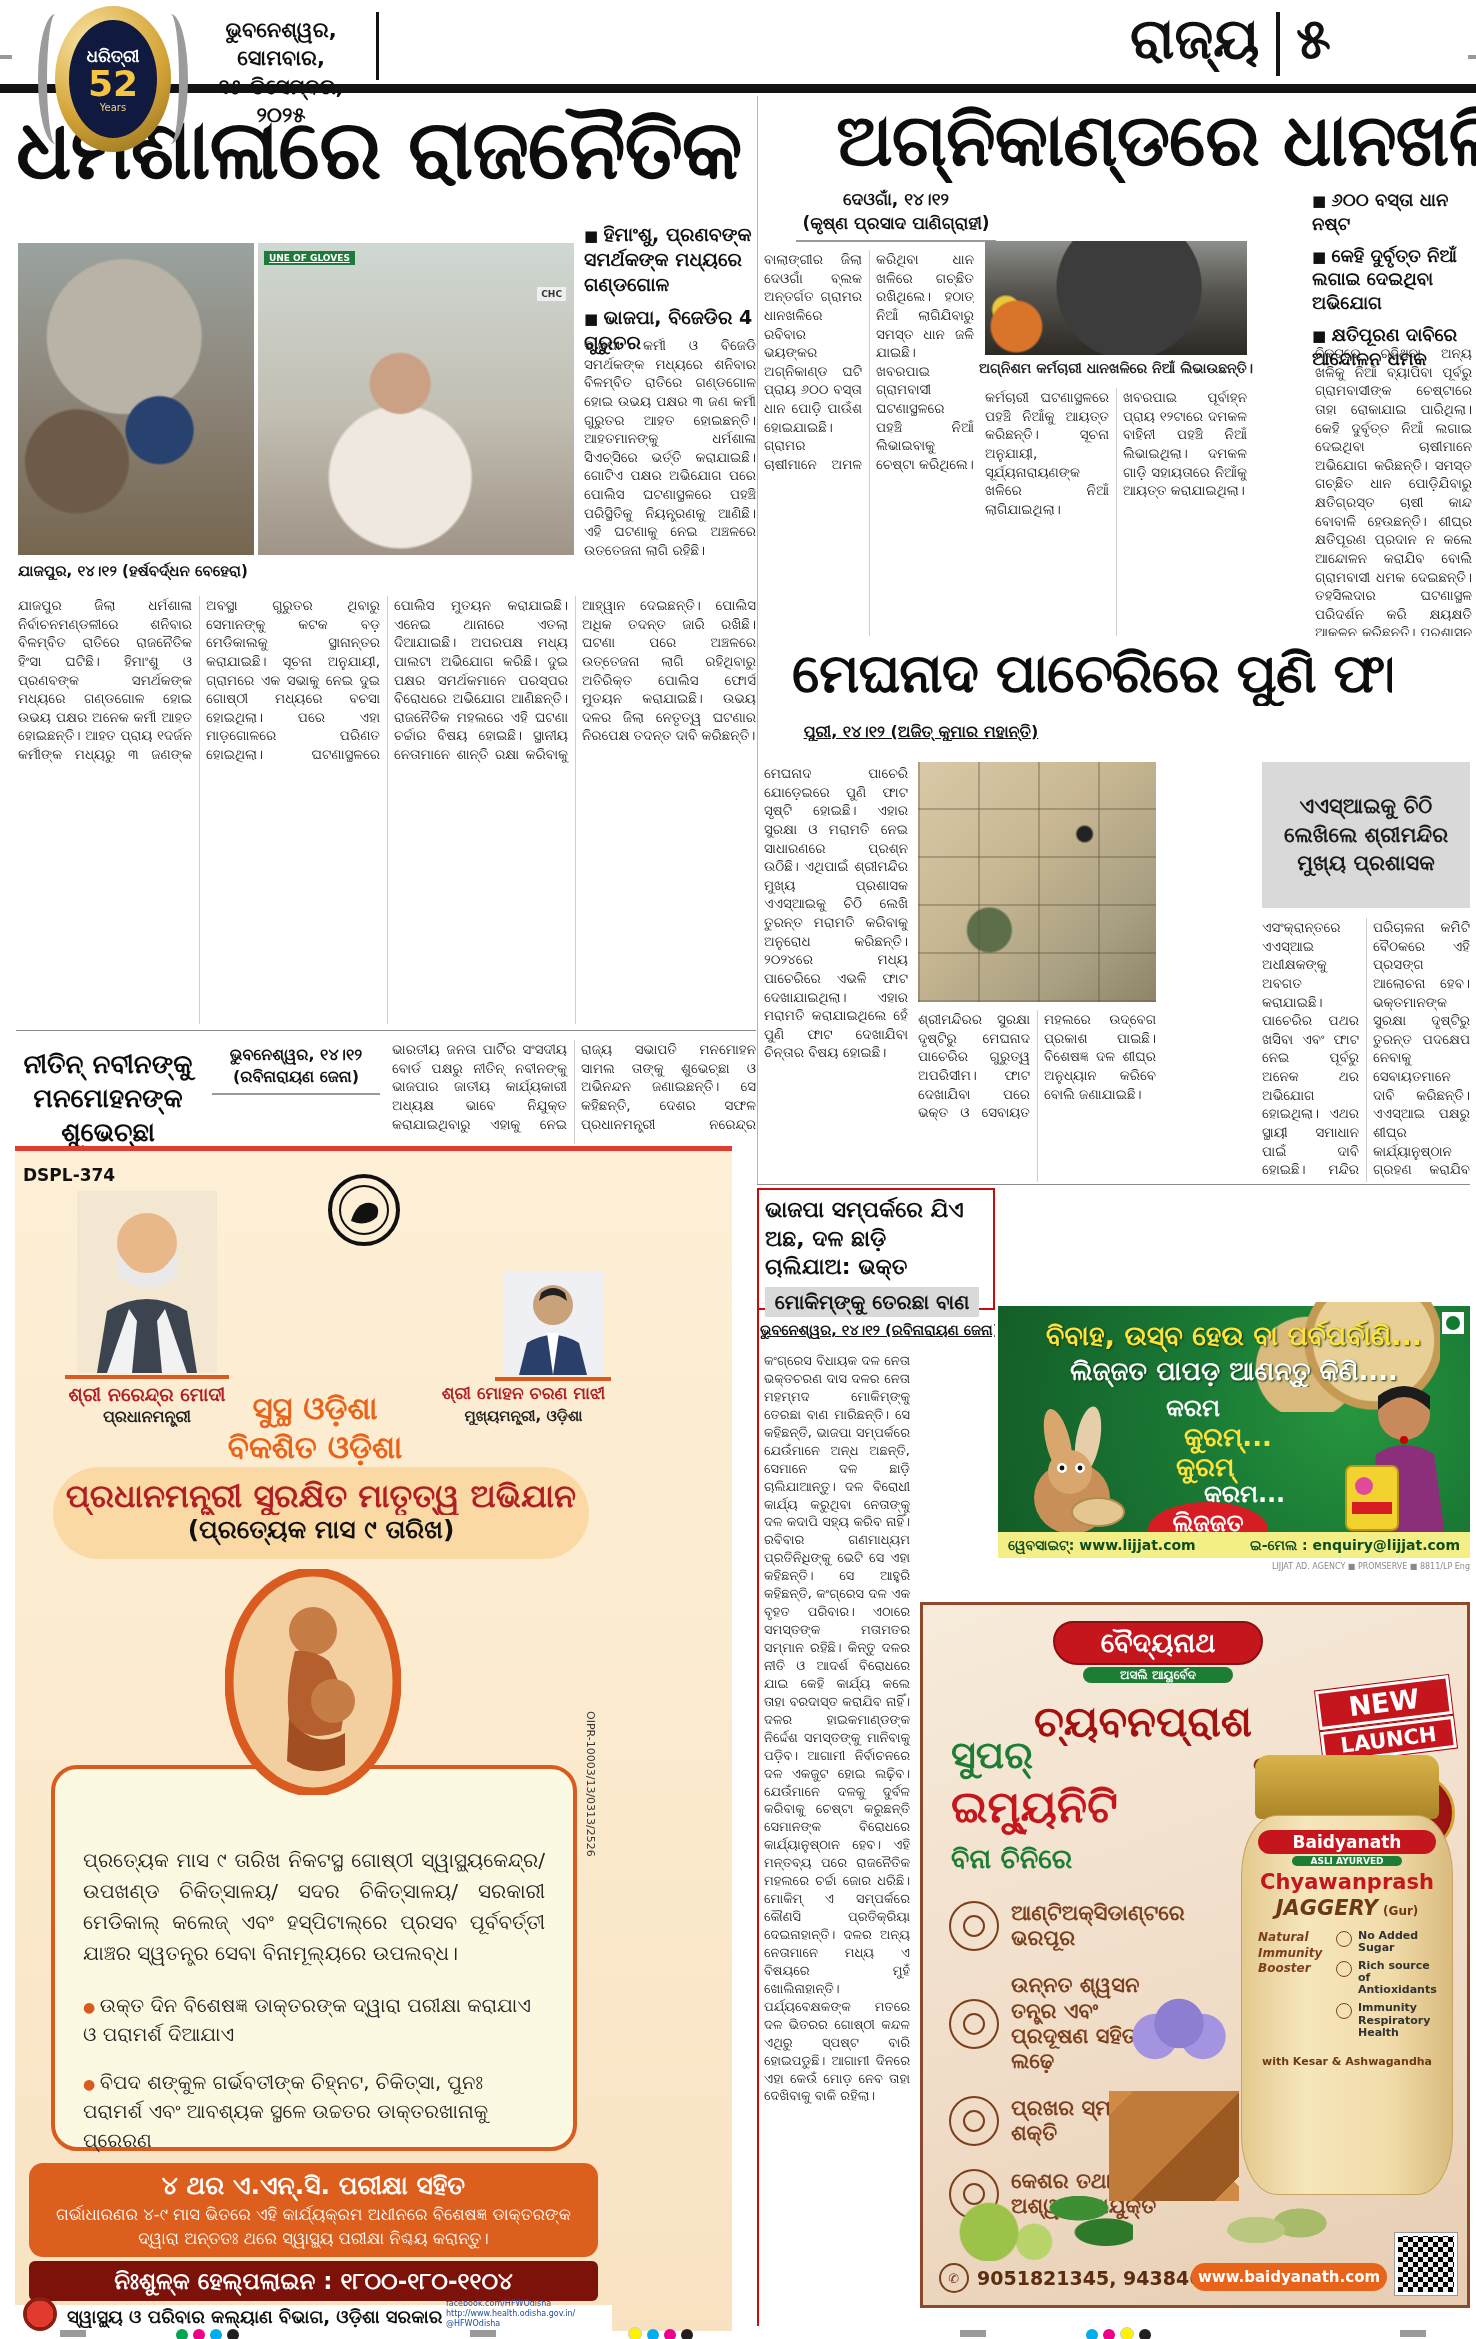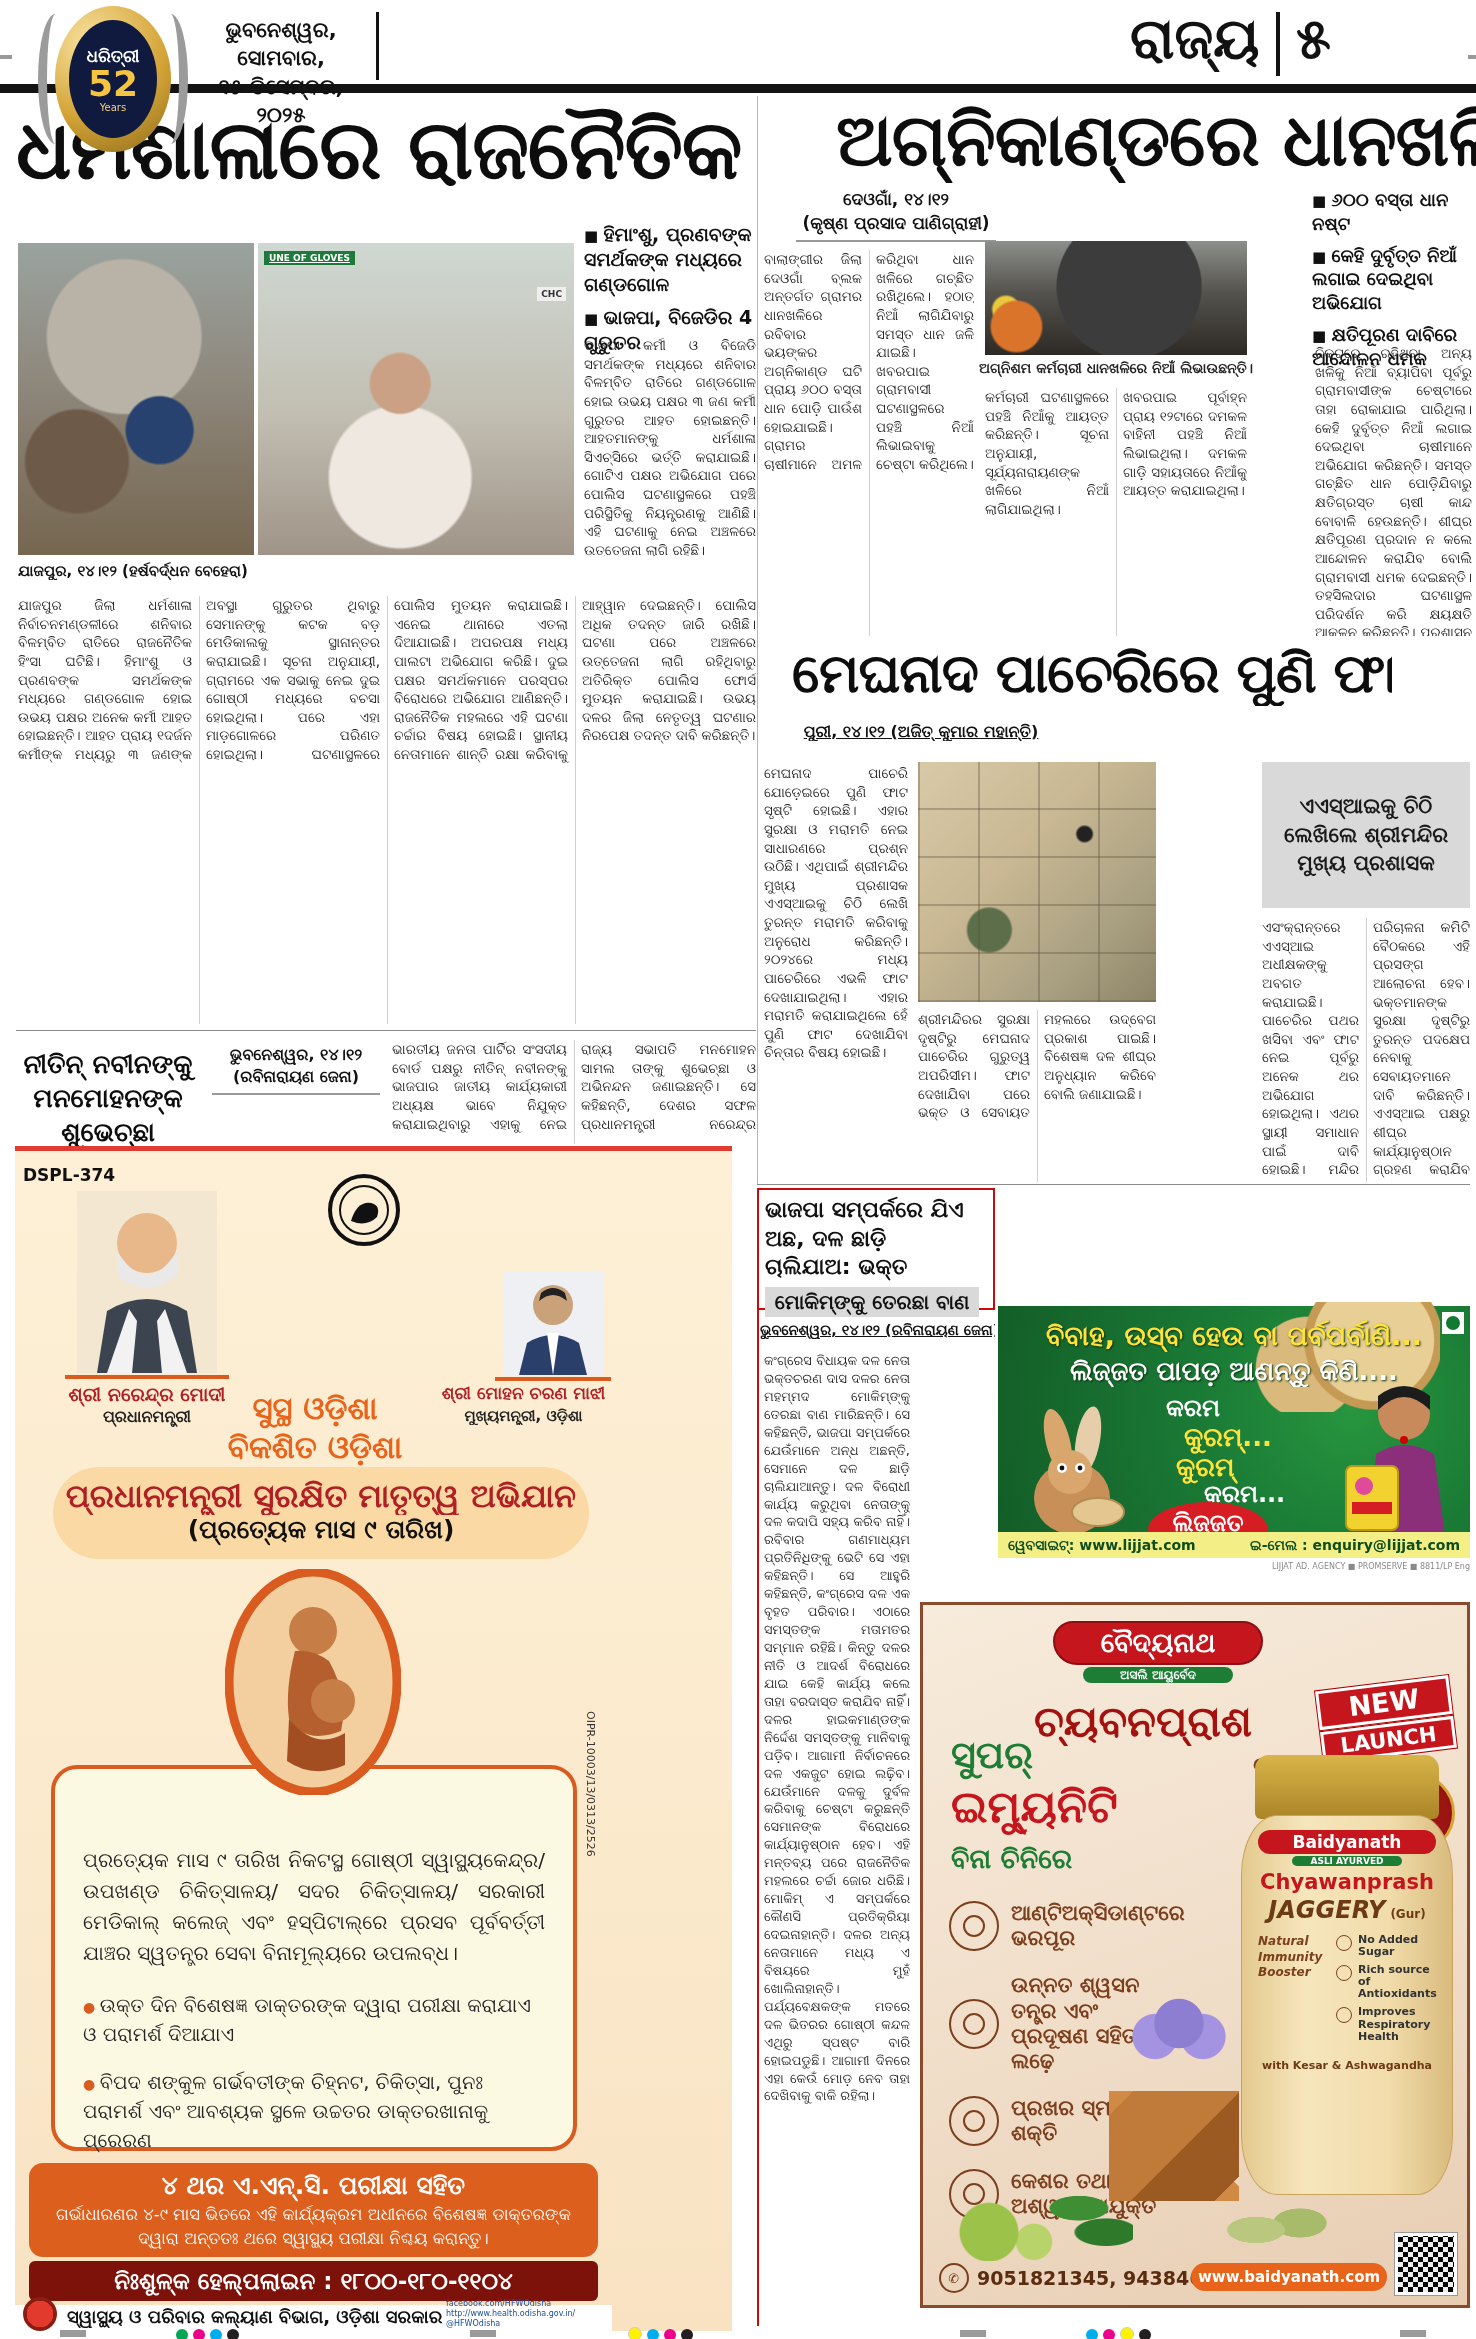--- a/index.html
+++ b/index.html
@@ -369,36 +369,36 @@
     <div class="abs" style="left:300px;top:590px;width:110px;height:70px;background:
       radial-gradient(ellipse at 30% 50%, #b9c87e 0 26%, transparent 27%),
       radial-gradient(ellipse at 70% 40%, #a8bb6a 0 24%, transparent 25%);"></div>
 
     <div class="abs" style="left:318px;top:150px;width:212px;height:470px;">
       <div class="abs" style="left:14px;top:0;width:184px;height:64px;background:linear-gradient(180deg,#d8b44a,#ab8426);border-radius:14px 14px 6px 6px;"></div>
       <div class="abs" style="left:0;top:60px;width:212px;height:380px;background:linear-gradient(90deg,#e3c98e,#f6e6bc 30%,#f1dcaa 70%,#d9bb7e);border-radius:36px/60px;border:1px solid #c9a35e;box-sizing:border-box;padding:14px 16px 0 16px;">
         <div class="b c" style="background:#c4161c;color:#fff;font-size:17px;border-radius:14px;padding:2px 0;">Baidyanath</div>
         <div class="b c" style="background:#1e7d34;color:#fff;font-size:9px;border-radius:8px;width:110px;margin:2px auto;">ASLI AYURVED</div>
         <div class="b c" style="color:#c4161c;font-size:21px;margin-top:4px;">Chyawanprash</div>
-        <div class="c" style="margin-top:2px;"><span class="b" style="color:#6d3a16;font-size:24px;font-style:italic;">JAGGERY</span>
+        <div class="c" style="margin-top:2px;"><span class="b" style="color:#6d3a16;font-size:21px;font-style:italic;">JAGGERY</span>
           <span class="b" style="color:#6d3a16;font-size:12px;">(Gur)</span></div>
         <div style="display:flex;margin-top:10px;gap:6px;">
           <div class="b" style="flex:0 0 72px;color:#7b3f1d;font-size:12px;font-style:italic;line-height:1.3;">Natural Immunity Booster</div>
           <div style="flex:1;">
             <div class="jarpt">
                 <span class="jic"></span>
                 <span>No Added Sugar</span>
               </div>
             <div class="jarpt">
                 <span class="jic"></span>
                 <span>Rich source of Antioxidants</span>
               </div>
             <div class="jarpt">
                 <span class="jic"></span>
-                <span>Improves Respiratory Health</span>
+                <span>Immunity Respiratory Health</span>
               </div>
           </div>
         </div>
         <div class="b c" style="color:#6d3a16;font-size:11px;margin-top:10px;">with Kesar &amp; Ashwagandha</div>
       </div>
     </div>
 
     <div class="abs" style="left:16px;bottom:12px;display:flex;align-items:center;gap:8px;">
       <span style="width:26px;height:26px;border:2px solid #7b3f1d;border-radius:50%;display:inline-flex;align-items:center;justify-content:center;color:#7b3f1d;font-size:13px;">✆</span>
       <span class="b" style="color:#5a2c10;font-size:19px;">9051821345, 9438464270</span>

